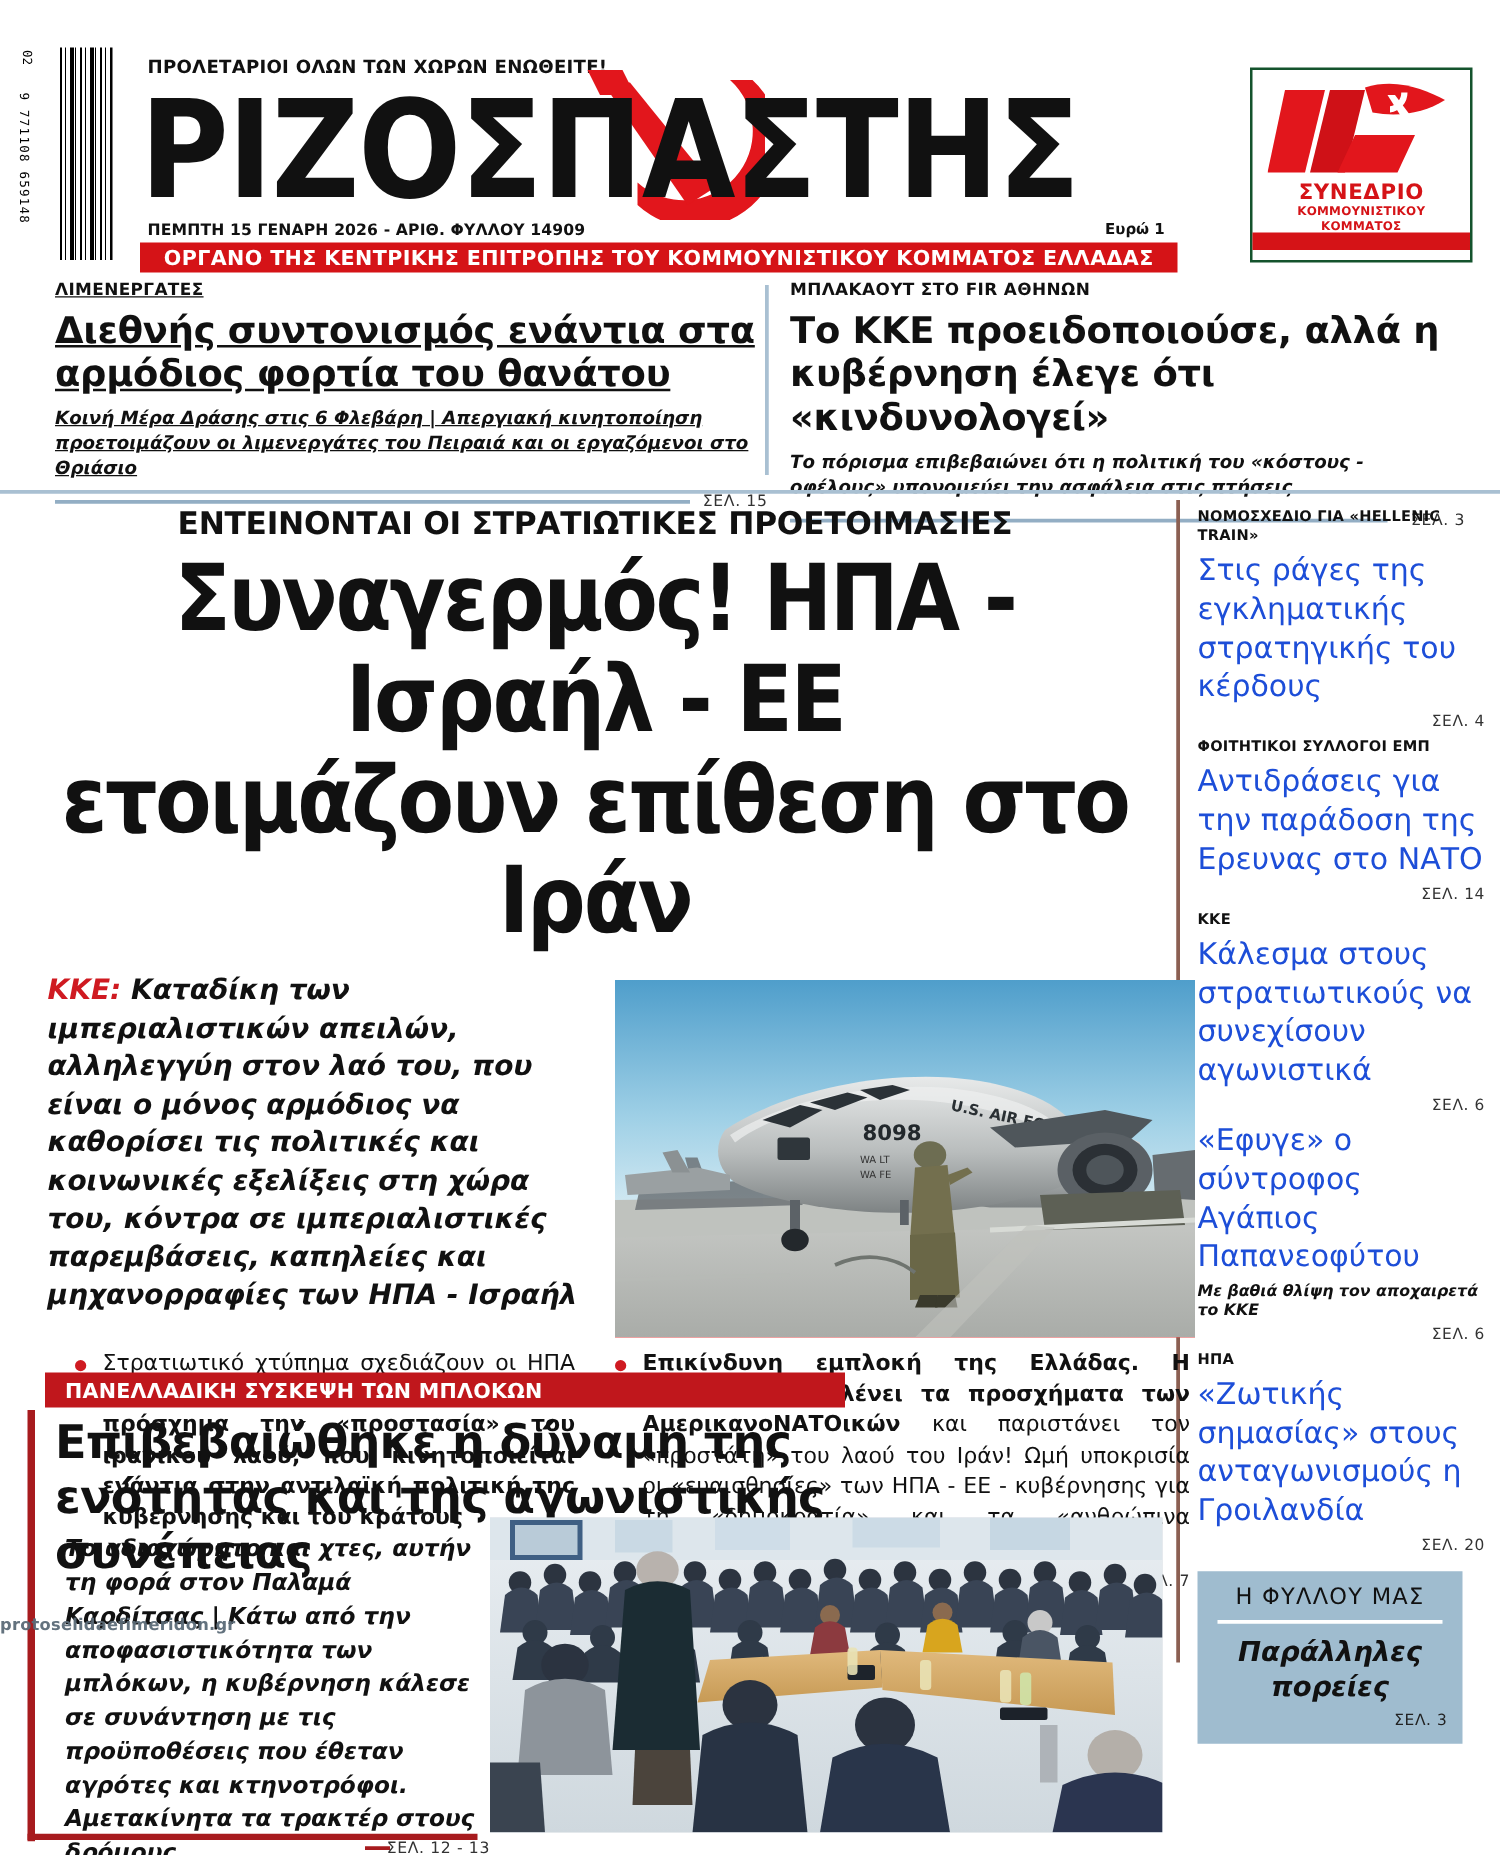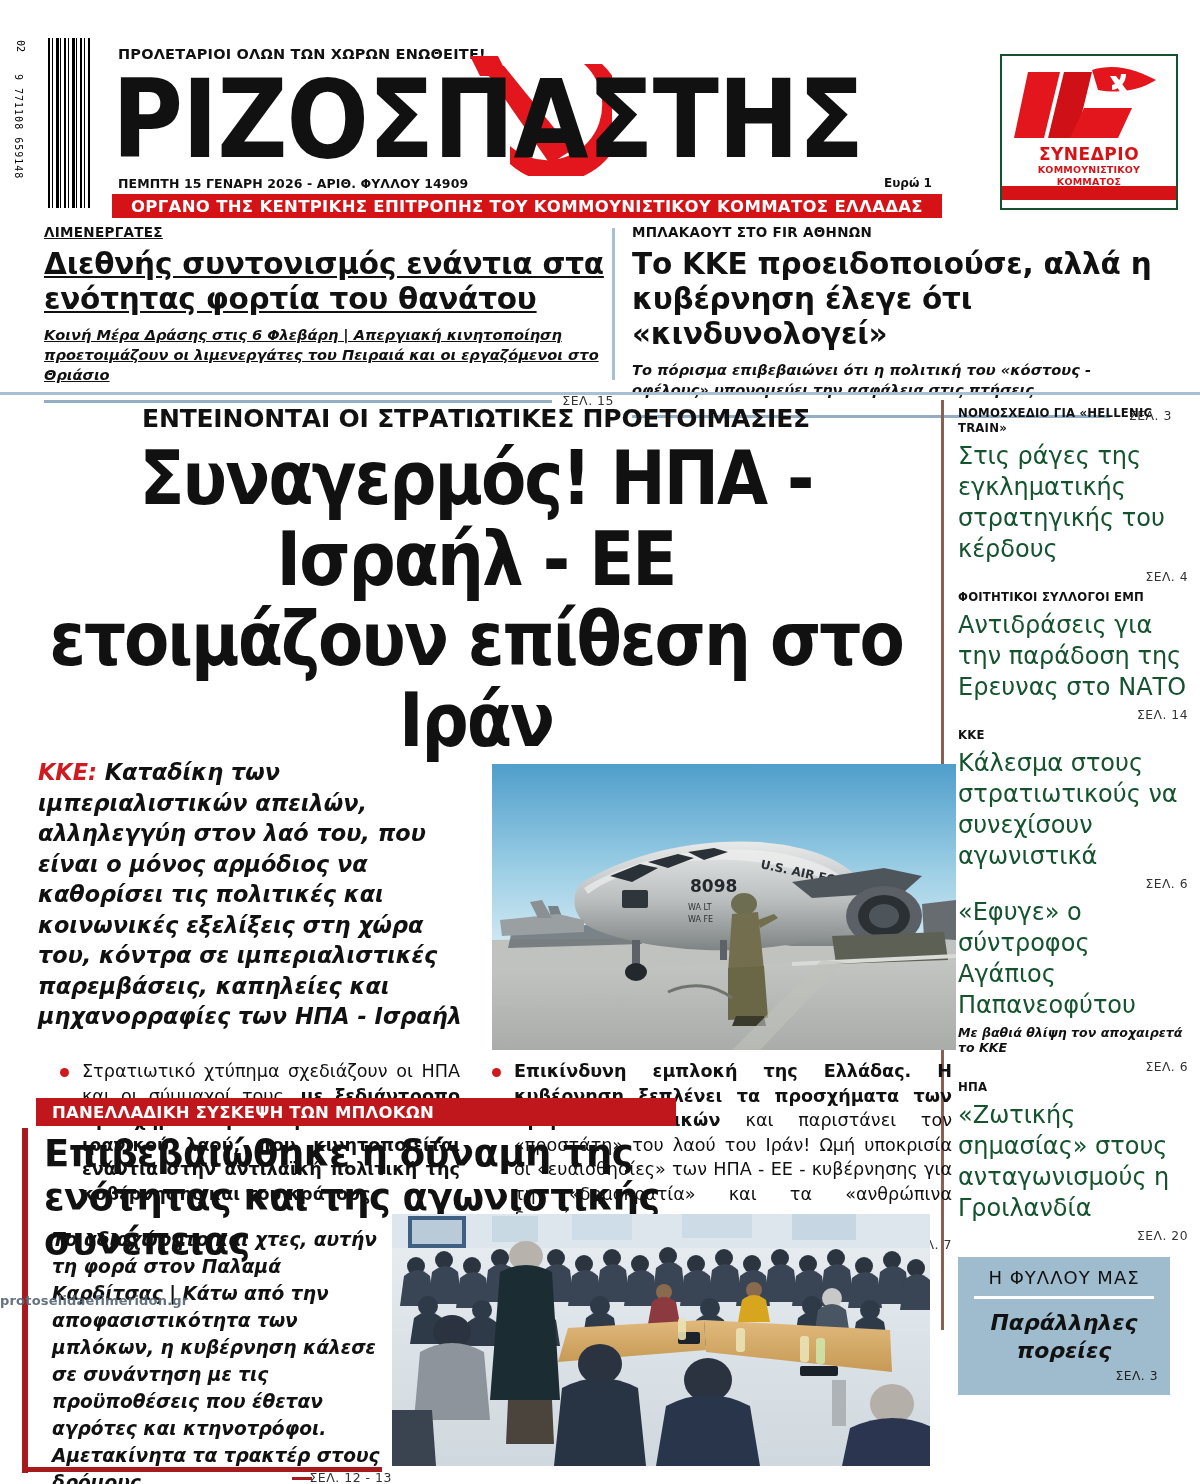--- a/index.html
+++ b/index.html
@@ -128,21 +128,21 @@
 
   .lead-kicker{
     text-align:center; font-size:25px; font-weight:bold; letter-spacing:-.2px; color:#111;
   }
   .lead-head{
     margin-top:6px; text-align:center; color:#111;
     font-size:66px; line-height:72px; font-weight:bold; letter-spacing:-2px;
     transform:scaleY(1.12); transform-origin:top center;
   }
 
-  .lead-body{ position:relative; margin-top:30px; height:290px; }
+  .lead-body{ position:relative; margin-top:50px; height:290px; }
   .kke-quote{
     position:absolute; left:16px; top:0; width:440px;
     font-style:italic; font-weight:bold; font-size:22.4px; line-height:30.5px;
     color:#111;
   }
   .kke-quote .kke-label{ color:#cf1a21; font-style:italic; font-weight:bold; }
   .lead-photo{
     position:absolute; left:470px; top:7px; width:464px; height:286px;
     overflow:hidden; background:#ef4444;
   }
@@ -200,21 +200,21 @@
     opacity:.95;
   }
 
   
   .sb-item{ margin-bottom:6px; }
   .sb-kicker{
     font-size:11.7px; font-weight:bold; letter-spacing:.2px; line-height:15px; color:#111;
     text-transform:uppercase;
   }
   .sb-head{
-    margin-top:5px; font-size:24px; line-height:31px; color:#14532d; font-weight:normal;
+    margin-top:5px; font-size:24px; line-height:31px; color:#1d4ed8; font-weight:normal;
   }
   .sb-sub{
     margin-top:4px; font-size:12.6px; line-height:15px; font-style:italic;
     font-weight:bold; color:#111;
   }
   .sb-page{
     margin-top:5px; text-align:right; font-size:12.3px; color:#333; letter-spacing:.5px;
   }
   .opinion{
     margin-top:14px; width:212px; background:#9fbccf; padding:10px 12px 12px 12px;
@@ -276,21 +276,21 @@
         <div class="cl-band"></div>
       </div>
     </div>
   </div>
 
   <div class="teaser-divider"></div>
   <div class="teasers">
 
     <div class="teaser left">
       <div class="tz-kicker">ΛΙΜΕΝΕΡΓΑΤΕΣ</div>
-      <div class="tz-head">Διεθνής συντονισμός ενάντια στα ενότητας φορτία του θανάτου</div>
+      <div class="tz-head">Διεθνής συντονισμός ενάντια στα αρμόδιος φορτία του θανάτου</div>
       <div class="tz-sub">Κοινή Μέρα Δράσης στις 6 Φλεβάρη | Απεργιακή κινητοποίηση προετοιμάζουν οι λιμενεργάτες του Πειραιά και οι εργαζόμενοι στο Θριάσιο</div>
       <div class="tz-foot">
         <div class="tz-rule"></div>
         <div class="tz-page">ΣΕΛ. 15</div>
       </div>
     </div>
 
     <div class="teaser right">
       <div class="tz-kicker">ΜΠΛΑΚΑΟΥΤ ΣΤΟ FIR ΑΘΗΝΩΝ</div>
       <div class="tz-head">Το ΚΚΕ προειδοποιούσε, αλλά η κυβέρνηση έλεγε ότι «κινδυνολογεί»</div>

